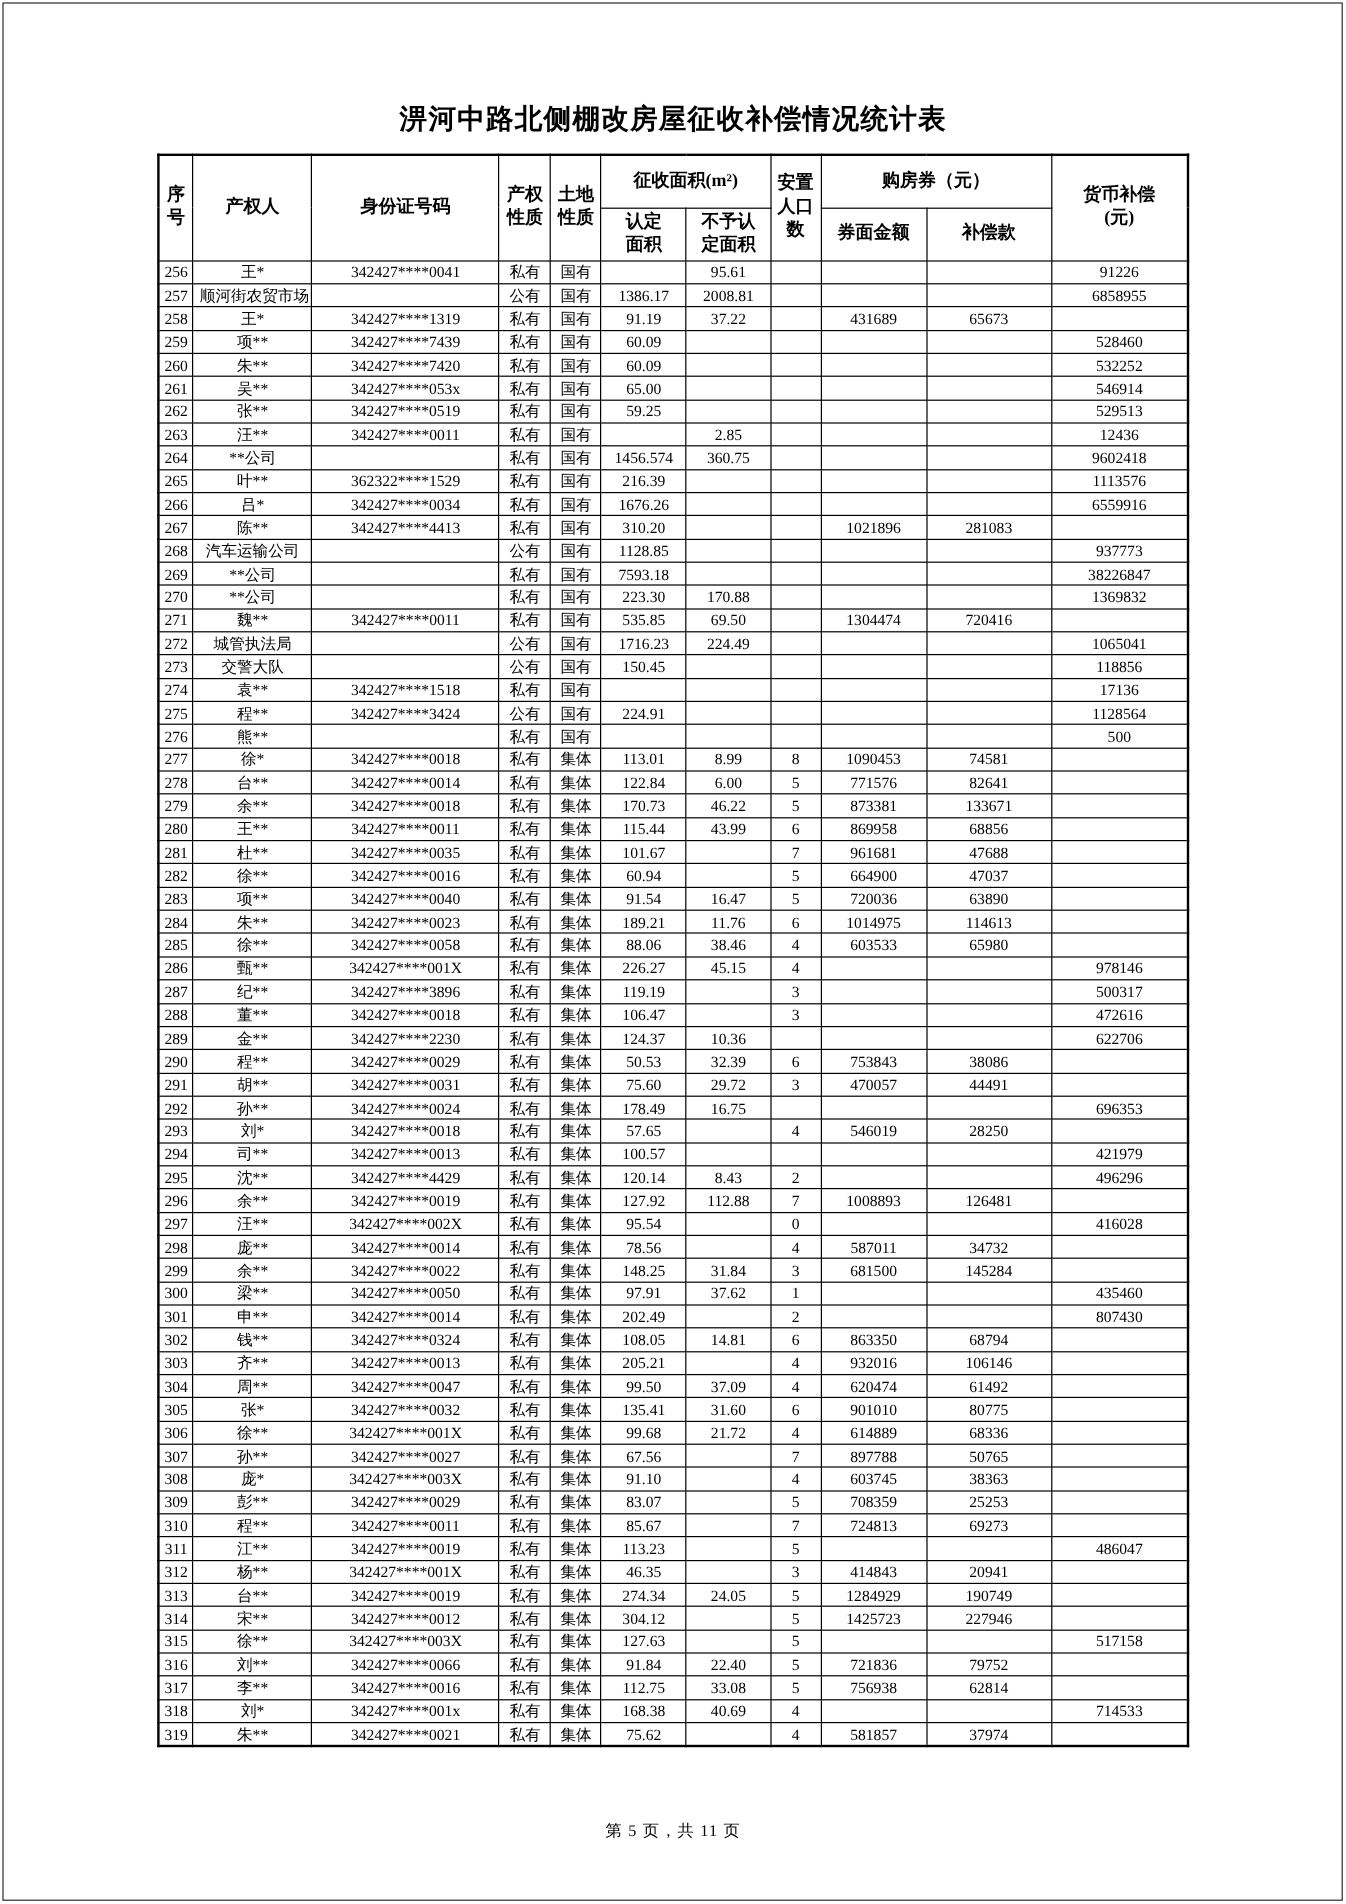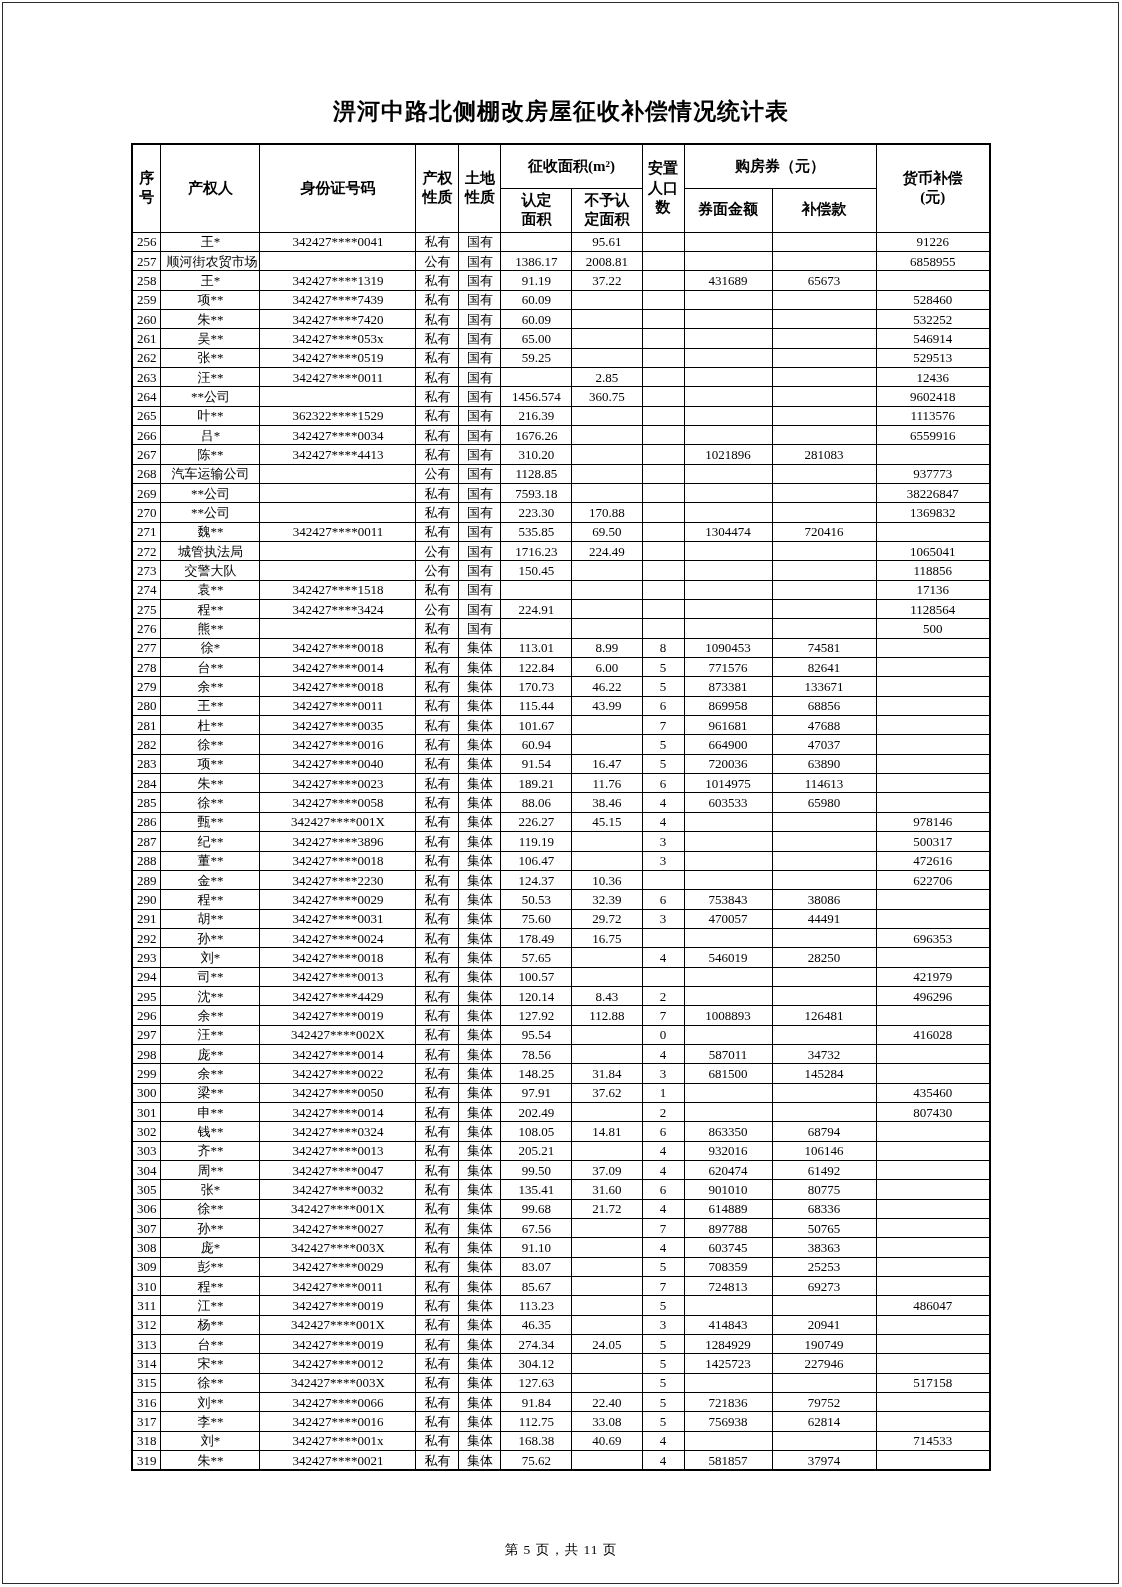--- a/index.html
+++ b/index.html
@@ -9,21 +9,21 @@
     font-family:"Liberation Serif","DejaVu Serif",serif;
     position:relative;
     color:#000;
   }
   .page-frame {
     position:absolute; left:2px; top:2px; right:3px; bottom:3px;
     border:1px solid #2a2a2a;
     pointer-events:none;
   }
   .doc-title {
-    margin:16px;
+    margin:4px;
     padding-top:80px;
     text-align:center;
     font-size:23px;
     font-weight:bold;
     letter-spacing:1px;
   }
   table.comp-table {
     width:858px;
     margin:13px auto 0 auto;
     border-collapse:collapse;
@@ -48,21 +48,21 @@
   .comp-table tbody td {
     font-size:13px;
     height:19.35px;
     line-height:1;
     white-space:nowrap;
   }
   td.owner-compact { font-size:10.5px;text-align:right; }
   .page-footer {
     position:absolute;
     left:0; right:0;
-    bottom:28px;
+    bottom:52px;
     text-align:center;
     font-size:13.5px;
     letter-spacing:1px;
   }
 </style>
 </head>
 <body>
 
 <div class="page-frame"></div>
 

